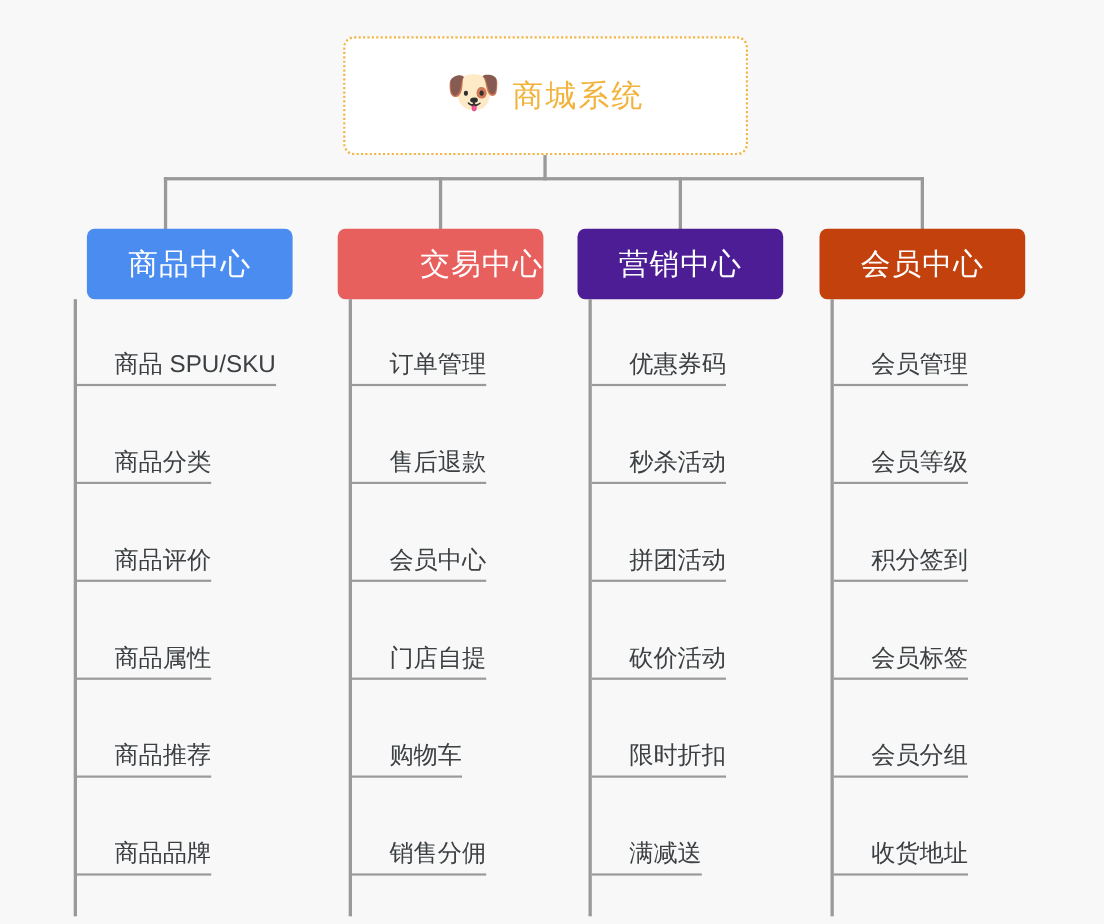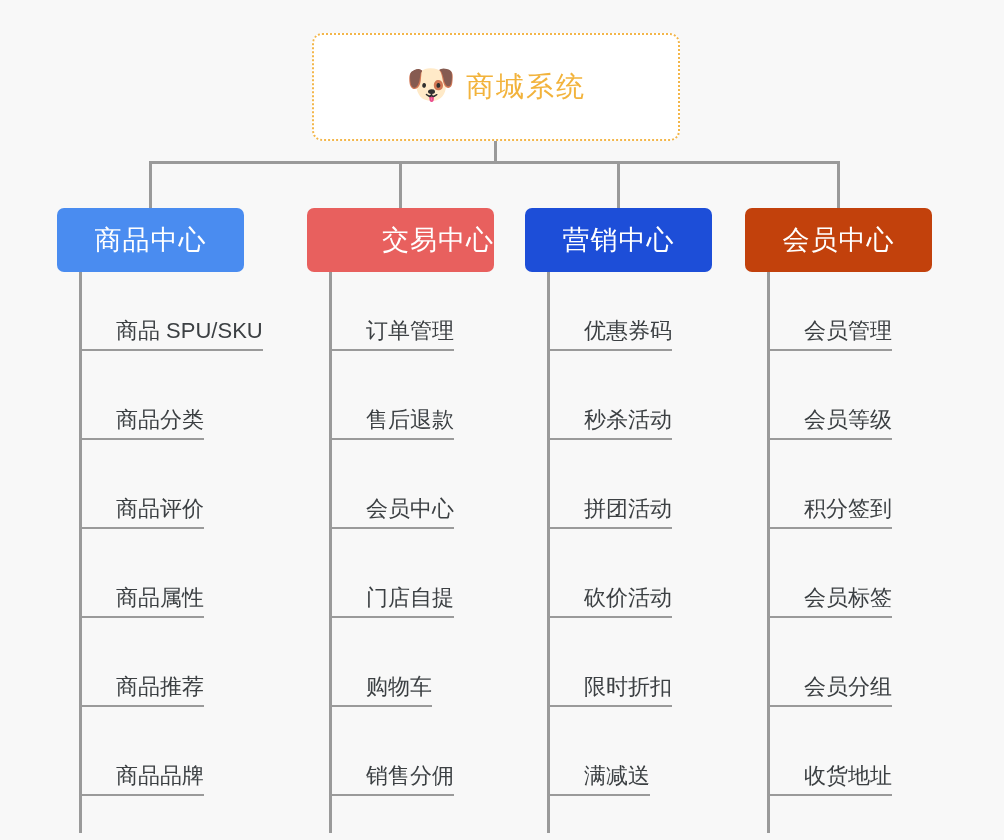--- a/index.html
+++ b/index.html
@@ -85,28 +85,28 @@
     box-sizing: border-box;
     border-radius: 7px;
     display: flex;
     align-items: center;
     justify-content: center;
     color: #ffffff;
     font-size: 27px;
     letter-spacing: 1px;
     line-height: 1;
   }
-  .col-header.blue   { background: #4a8cf0; }
+  .col-header.blue   { background: #4a8cf0; margin-left: 22px; }
   .col-header.red    { background: #e8605e; justify-content: flex-end; }
-  .col-header.orange { background: #1d4ed8; }
+  .col-header.orange { background: #4c1d95; }
   .col-header.green  { background: #c2410c; }
 
   .col-body {
     position: relative;
-    margin-left: 22px;
+    margin-left: 10px;
     padding-top: 13px;
     border-left: 3px solid #9a9a9a;
     height: 561px;
     box-sizing: border-box;
   }
   .leaf {
     position: absolute;
     left: 0;
     display: inline-block;
     padding: 0 0 7px 34px;

